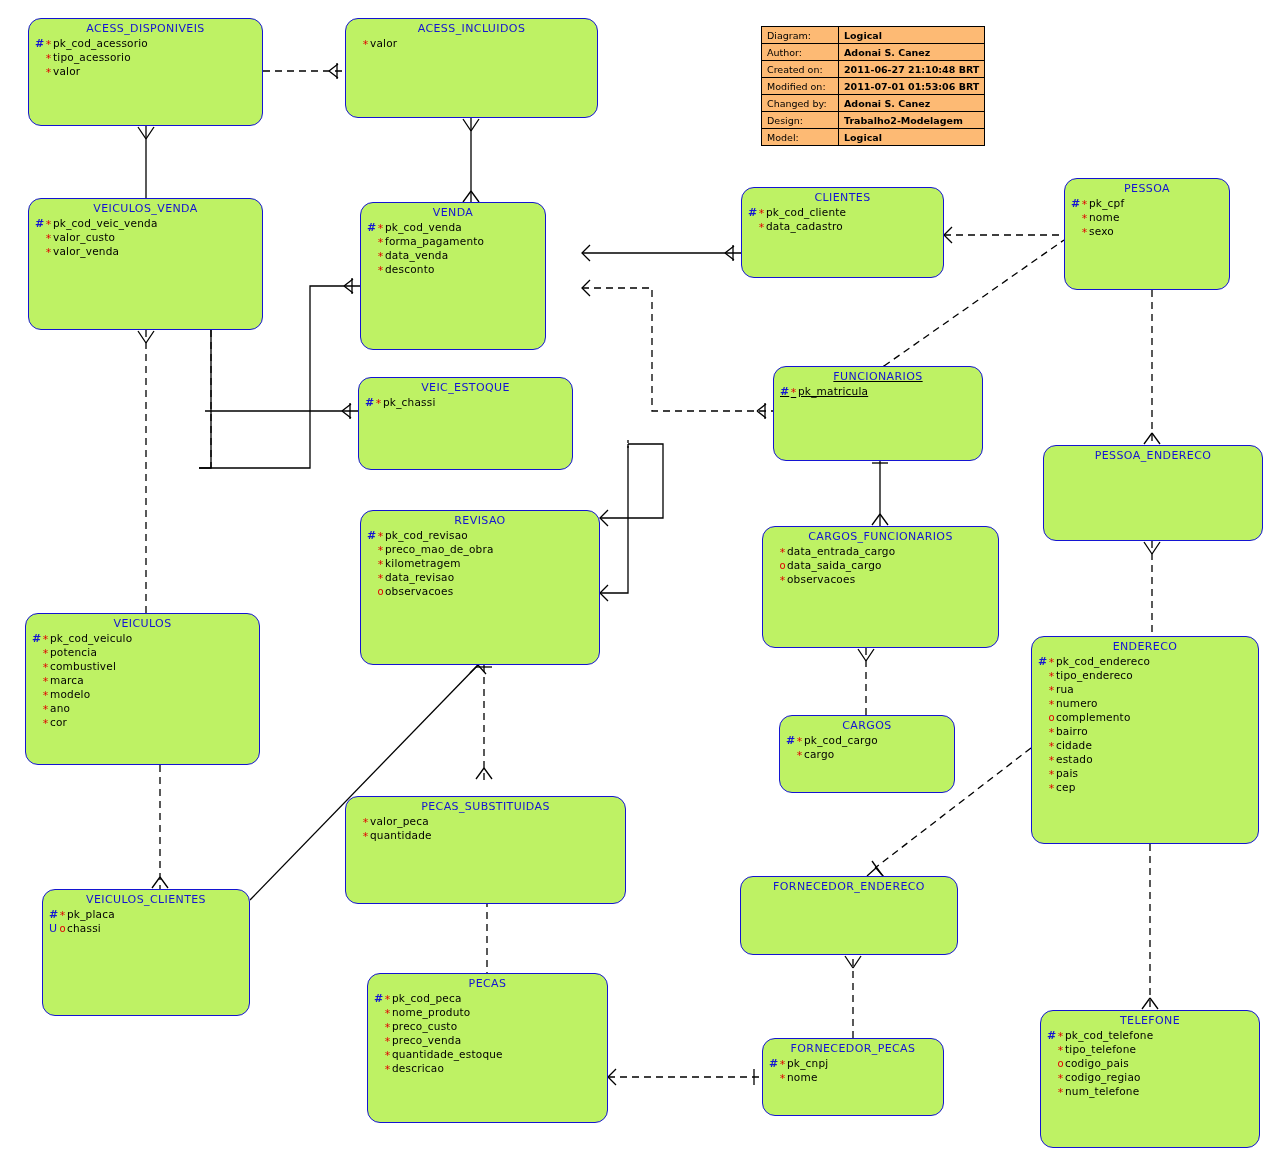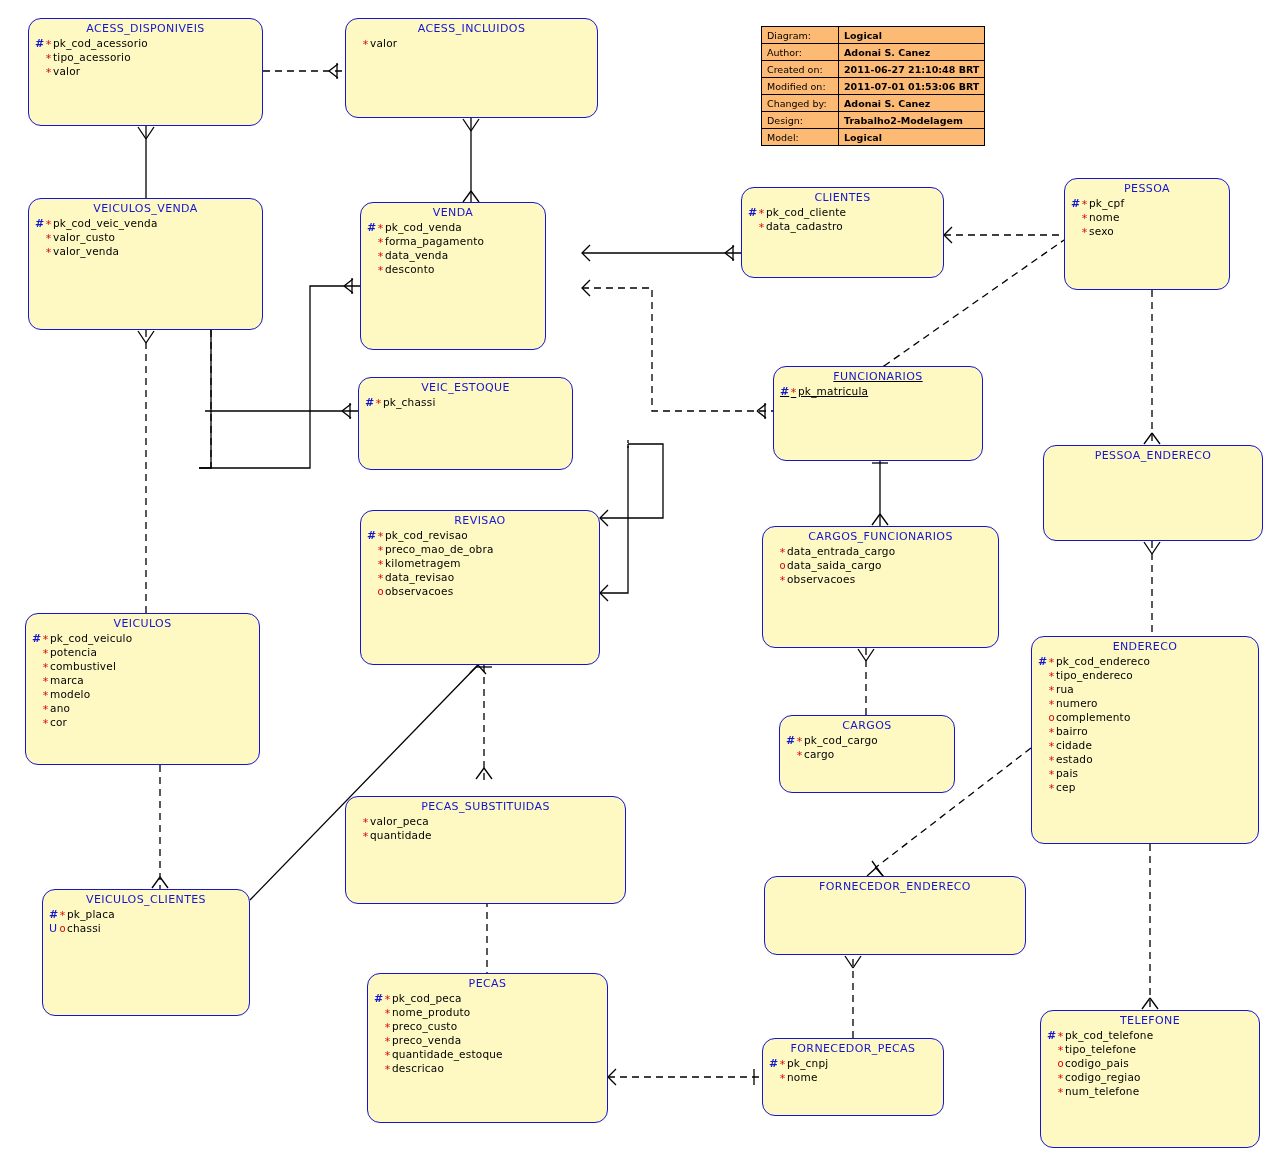--- a/index.html
+++ b/index.html
@@ -17,21 +17,21 @@
   #diagram-canvas {
     position: absolute;
     left: 0;
     top: 0;
     width: 1264px;
     height: 1150px;
   }
   .entity-box {
     position: absolute;
     box-sizing: border-box;
-    background: #fef9c3;
+    background: #bef264;
     border: 1.6px solid #1414d2;
     border-radius: 13px;
     overflow: hidden;
   }
   .entity-title {
     text-align: center;
     color: #1414d2;
     font-size: 11px;
     letter-spacing: 0.4px;
     margin-top: 3px;
@@ -608,21 +608,21 @@
           <span class="opt-mand">*</span>
           <span class="attr-name">pk_placa</span>
         </div>
         <div class="attr-row">
           <span class="mark-uq">U</span>
           <span class="opt-null">o</span>
           <span class="attr-name">chassi</span>
         </div>
       </div>
     </div>
-    <div class="entity-box" style="left: 764px; top: 876px; width: 262px; height: 79px;">
+    <div class="entity-box" style="left: 740px; top: 876px; width: 218px; height: 79px;">
       <div class="entity-title">FORNECEDOR_ENDERECO</div>
       <div class="attr-list"></div>
     </div>
     <div class="entity-box" style="left: 367px; top: 973px; width: 241px; height: 150px;">
       <div class="entity-title">PECAS</div>
       <div class="attr-list">
         <div class="attr-row">
           <span class="mark-pk">#</span>
           <span class="opt-mand">*</span>
           <span class="attr-name">pk_cod_peca</span>

